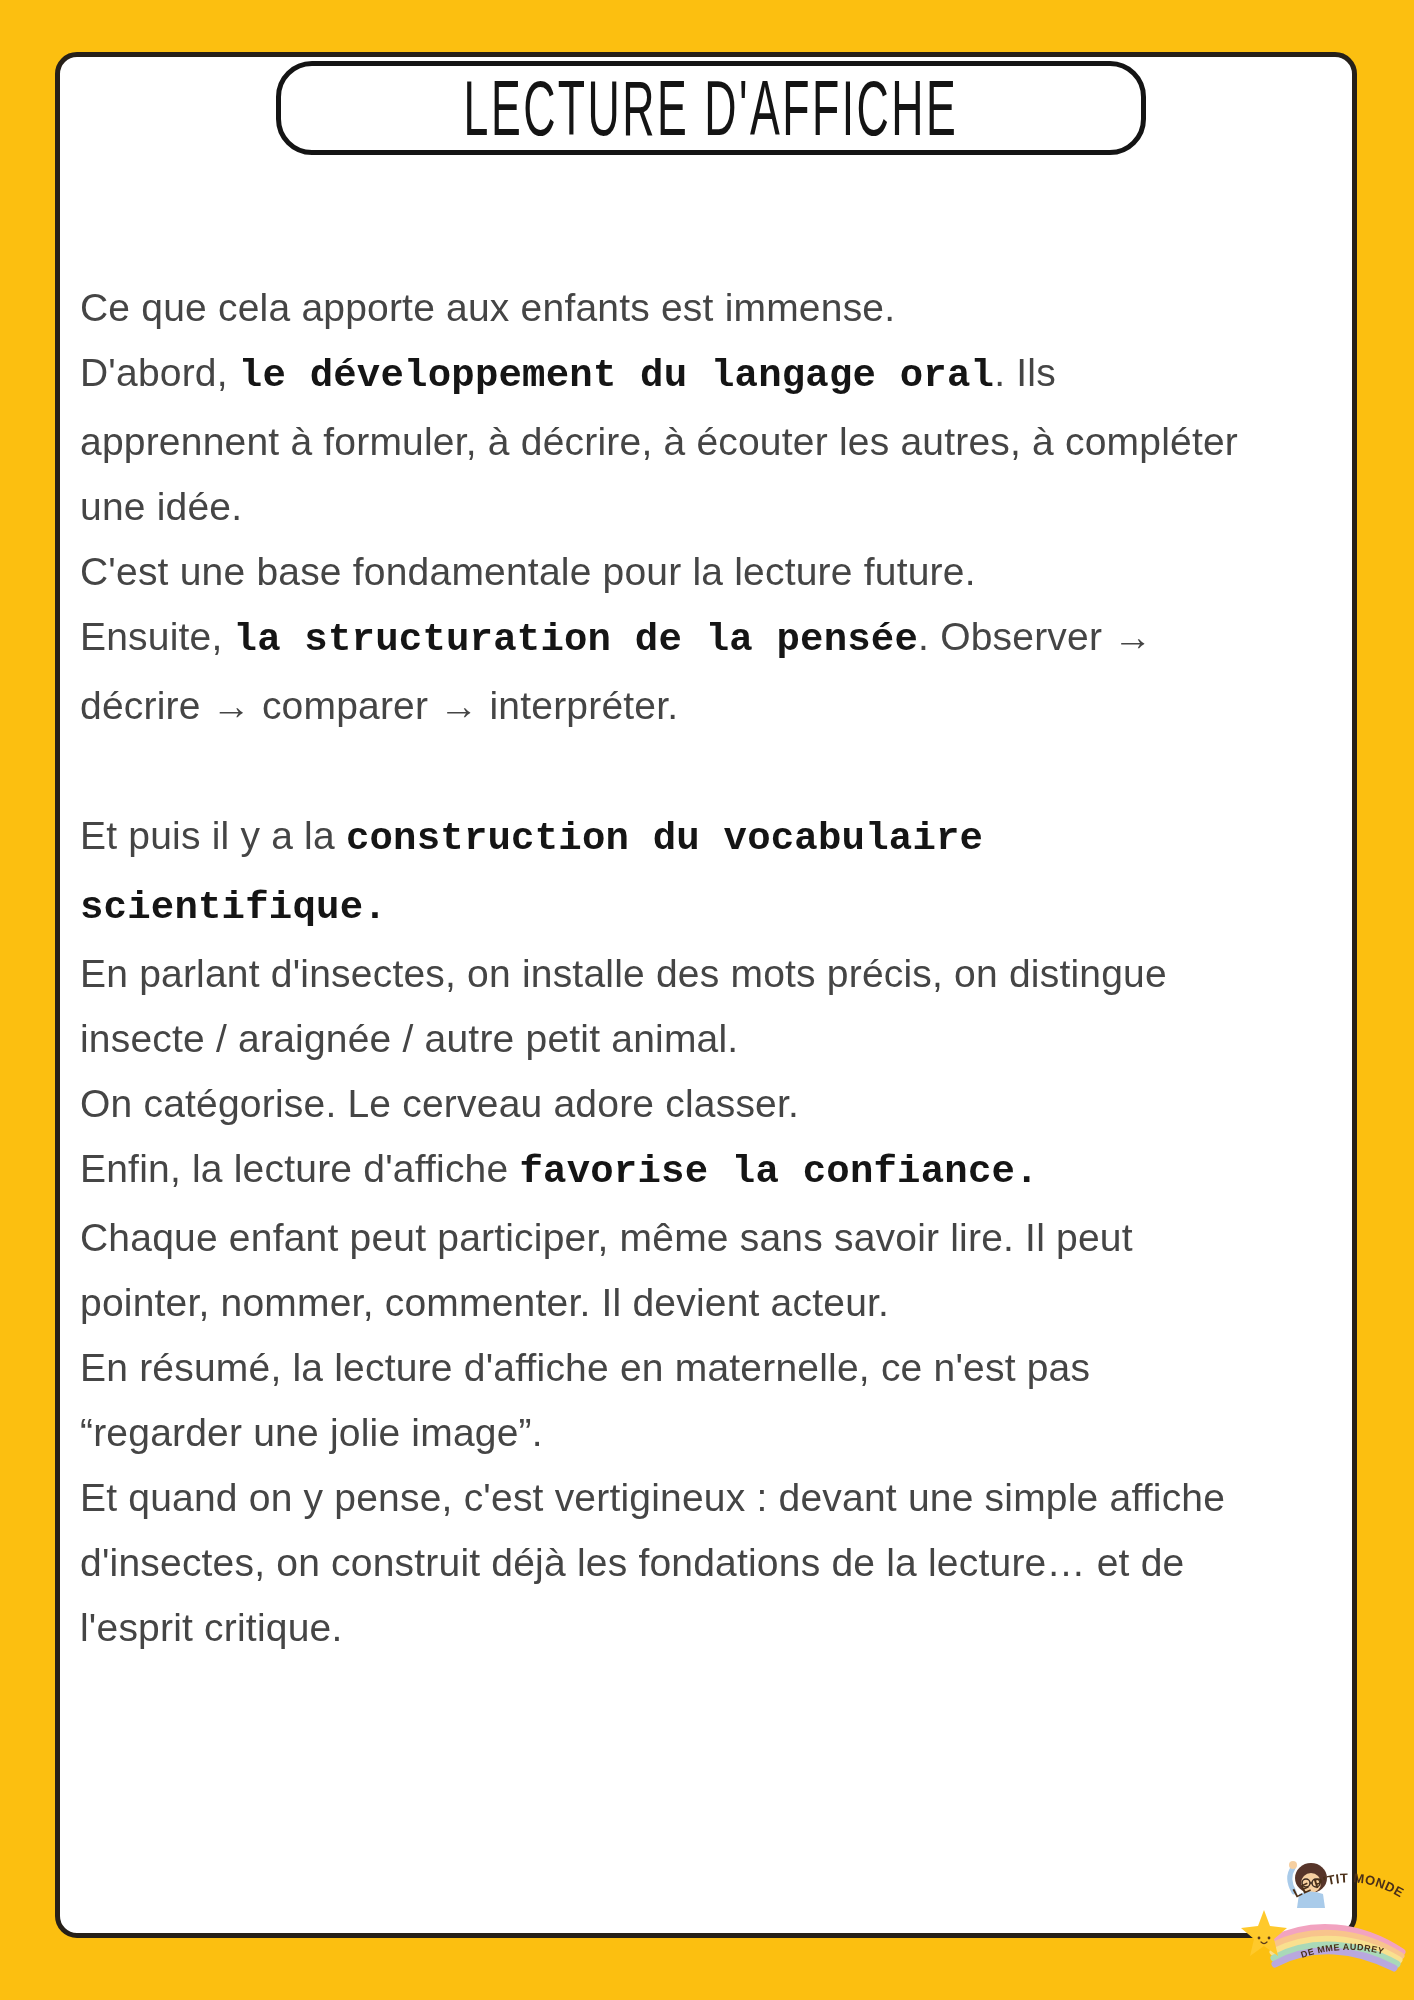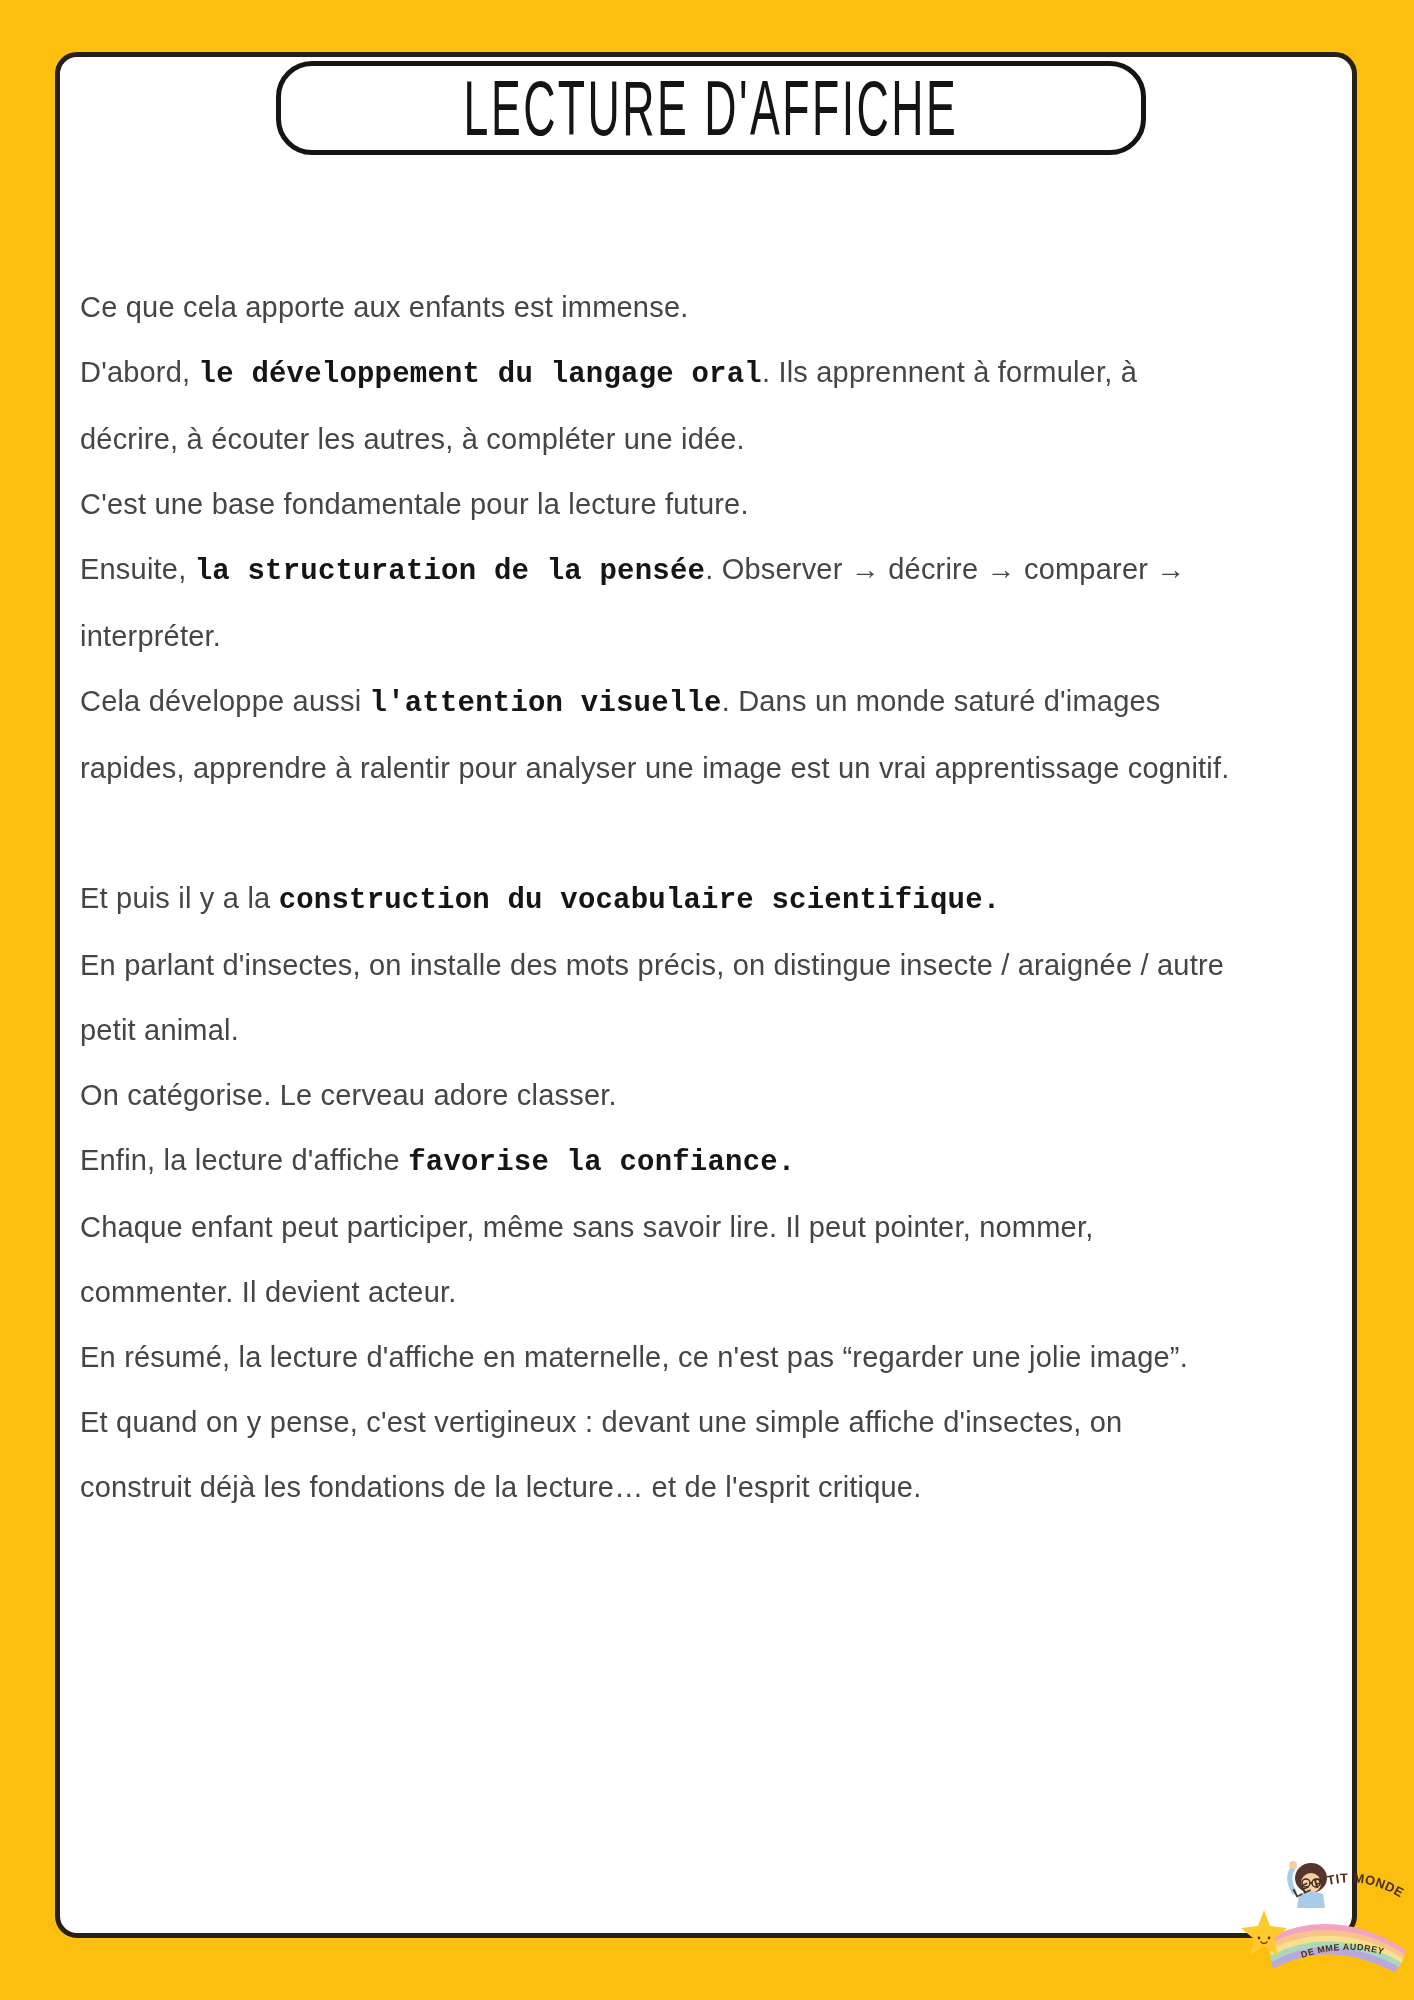--- a/index.html
+++ b/index.html
@@ -38,21 +38,21 @@
     color: #141414;
     letter-spacing: 4px;
     white-space: nowrap;
     transform: scaleX(0.62) scaleY(1.08);
     transform-origin: center;
   }
   .body-text {
     position: absolute;
     left: 20px; top: 218px;
     width: 1160px;
-    font-size: 29px;
+    font-size: 39px;
     line-height: 65px;
     color: #454545;
     letter-spacing: 0.2px;
   }
   .body-text p { margin: 0; }
   .body-text p.gap { margin-top: 65px; }
   .body-text b { color: #151515; font-weight: 700; font-family: Liberation Mono, monospace; }
   .logo {
     position: absolute;
     right: 4px; bottom: 8px;
@@ -64,21 +64,20 @@
 
 <div class="panel">
   <div class="title-box">
     <span class="title-text">LECTURE D'AFFICHE</span>
   </div>
   <div class="body-text">
       <p><span>Ce que cela apporte aux enfants est immense.</span></p>
       <p><span>D'abord, </span><b>le développement du langage oral</b><span>. Ils apprennent à formuler, à décrire, à écouter les autres, à compléter une idée.</span></p>
       <p><span>C'est une base fondamentale pour la lecture future.</span></p>
       <p><span>Ensuite, </span><b>la structuration de la pensée</b><span>. Observer → décrire → comparer → interpréter.</span></p>
-      <p><span>Cela développe aussi </span><b>l'attention visuelle</b><span>. Dans un monde saturé d'images rapides, apprendre à ralentir pour analyser une image est un vrai apprentissage cognitif.</span></p>
       <p class="gap"><span>Et puis il y a la </span><b>construction du vocabulaire scientifique.</b></p>
       <p><span>En parlant d'insectes, on installe des mots précis, on distingue insecte / araignée / autre petit animal.</span></p>
       <p><span>On catégorise. Le cerveau adore classer.</span></p>
       <p><span>Enfin, la lecture d'affiche </span><b>favorise la confiance.</b></p>
       <p><span>Chaque enfant peut participer, même sans savoir lire. Il peut pointer, nommer, commenter. Il devient acteur.</span></p>
       <p><span>En résumé, la lecture d'affiche en maternelle, ce n'est pas “regarder une jolie image”.</span></p>
       <p><span>Et quand on y pense, c'est vertigineux : devant une simple affiche d'insectes, on construit déjà les fondations de la lecture… et de l'esprit critique.</span></p>
     </div>
 </div>
 

